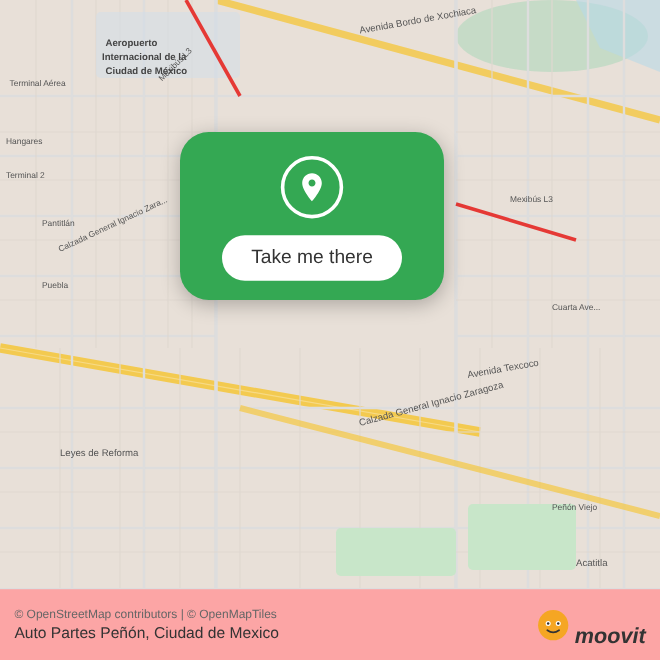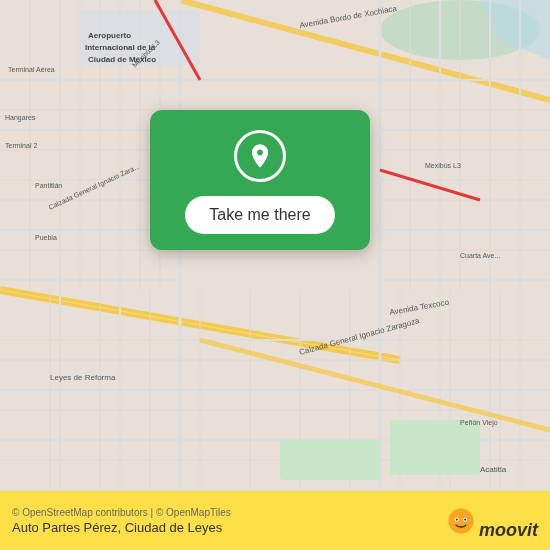--- a/index.html
+++ b/index.html
@@ -34,21 +34,21 @@
       height: 100%;
     }
 
     
     #action-card {
       position: absolute;
       top: 110px;
       left: 150px;
       width: 220px;
       background: #34a853;
-      border-radius: 12px;
+      border-radius: 24px;
       display: flex;
       flex-direction: column;
       align-items: center;
       padding: 20px 16px 16px;
       box-shadow: 0 4px 16px rgba(0,0,0,0.25);
     }
 
     #pin-icon-wrap {
       width: 52px;
       height: 52px;
@@ -73,21 +73,21 @@
       white-space: nowrap;
     }
 
     
     #footer {
       position: absolute;
       bottom: 0;
       left: 0;
       width: 100%;
       height: 60px;
-      background: #fde047;
+      background: #fca5a5;
       display: flex;
       align-items: center;
       padding: 0 12px;
       border-top: 1px solid #ddd;
       justify-content: space-between;
     }
 
     #footer-left {
       display: flex;
       flex-direction: column;
@@ -232,21 +232,21 @@
           <path d="M12 2C8.13 2 5 5.13 5 9c0 5.25 7 13 7 13s7-7.75 7-13c0-3.87-3.13-7-7-7zm0 9.5c-1.38 0-2.5-1.12-2.5-2.5S10.62 6.5 12 6.5s2.5 1.12 2.5 2.5S13.38 11.5 12 11.5z" fill="white"></path>
         </svg>
       </div>
       <button id="take-me-there-btn">Take me there</button>
     </div>
   </div>
 
   <div id="footer">
     <div id="footer-left">
       <span id="attribution">© OpenStreetMap contributors | © OpenMapTiles</span>
-      <span id="place-name">Auto Partes Pérez, Ciudad de Leyes</span>
+      <span id="place-name">Auto Partes Peñón, Ciudad de Mexico</span>
     </div>
     <div id="moovit-logo">
 
       <svg id="moovit-icon" viewBox="0 0 40 40" xmlns="http://www.w3.org/2000/svg">
         <circle cx="20" cy="20" r="18" fill="#f5a623"></circle>
         <circle cx="14" cy="18" r="3" fill="white"></circle>
         <circle cx="26" cy="18" r="3" fill="white"></circle>
         <circle cx="14" cy="18" r="1.5" fill="#333"></circle>
         <circle cx="26" cy="18" r="1.5" fill="#333"></circle>
         <path d="M13 26 Q20 31 27 26" stroke="#333" stroke-width="2" fill="none" stroke-linecap="round"></path>

